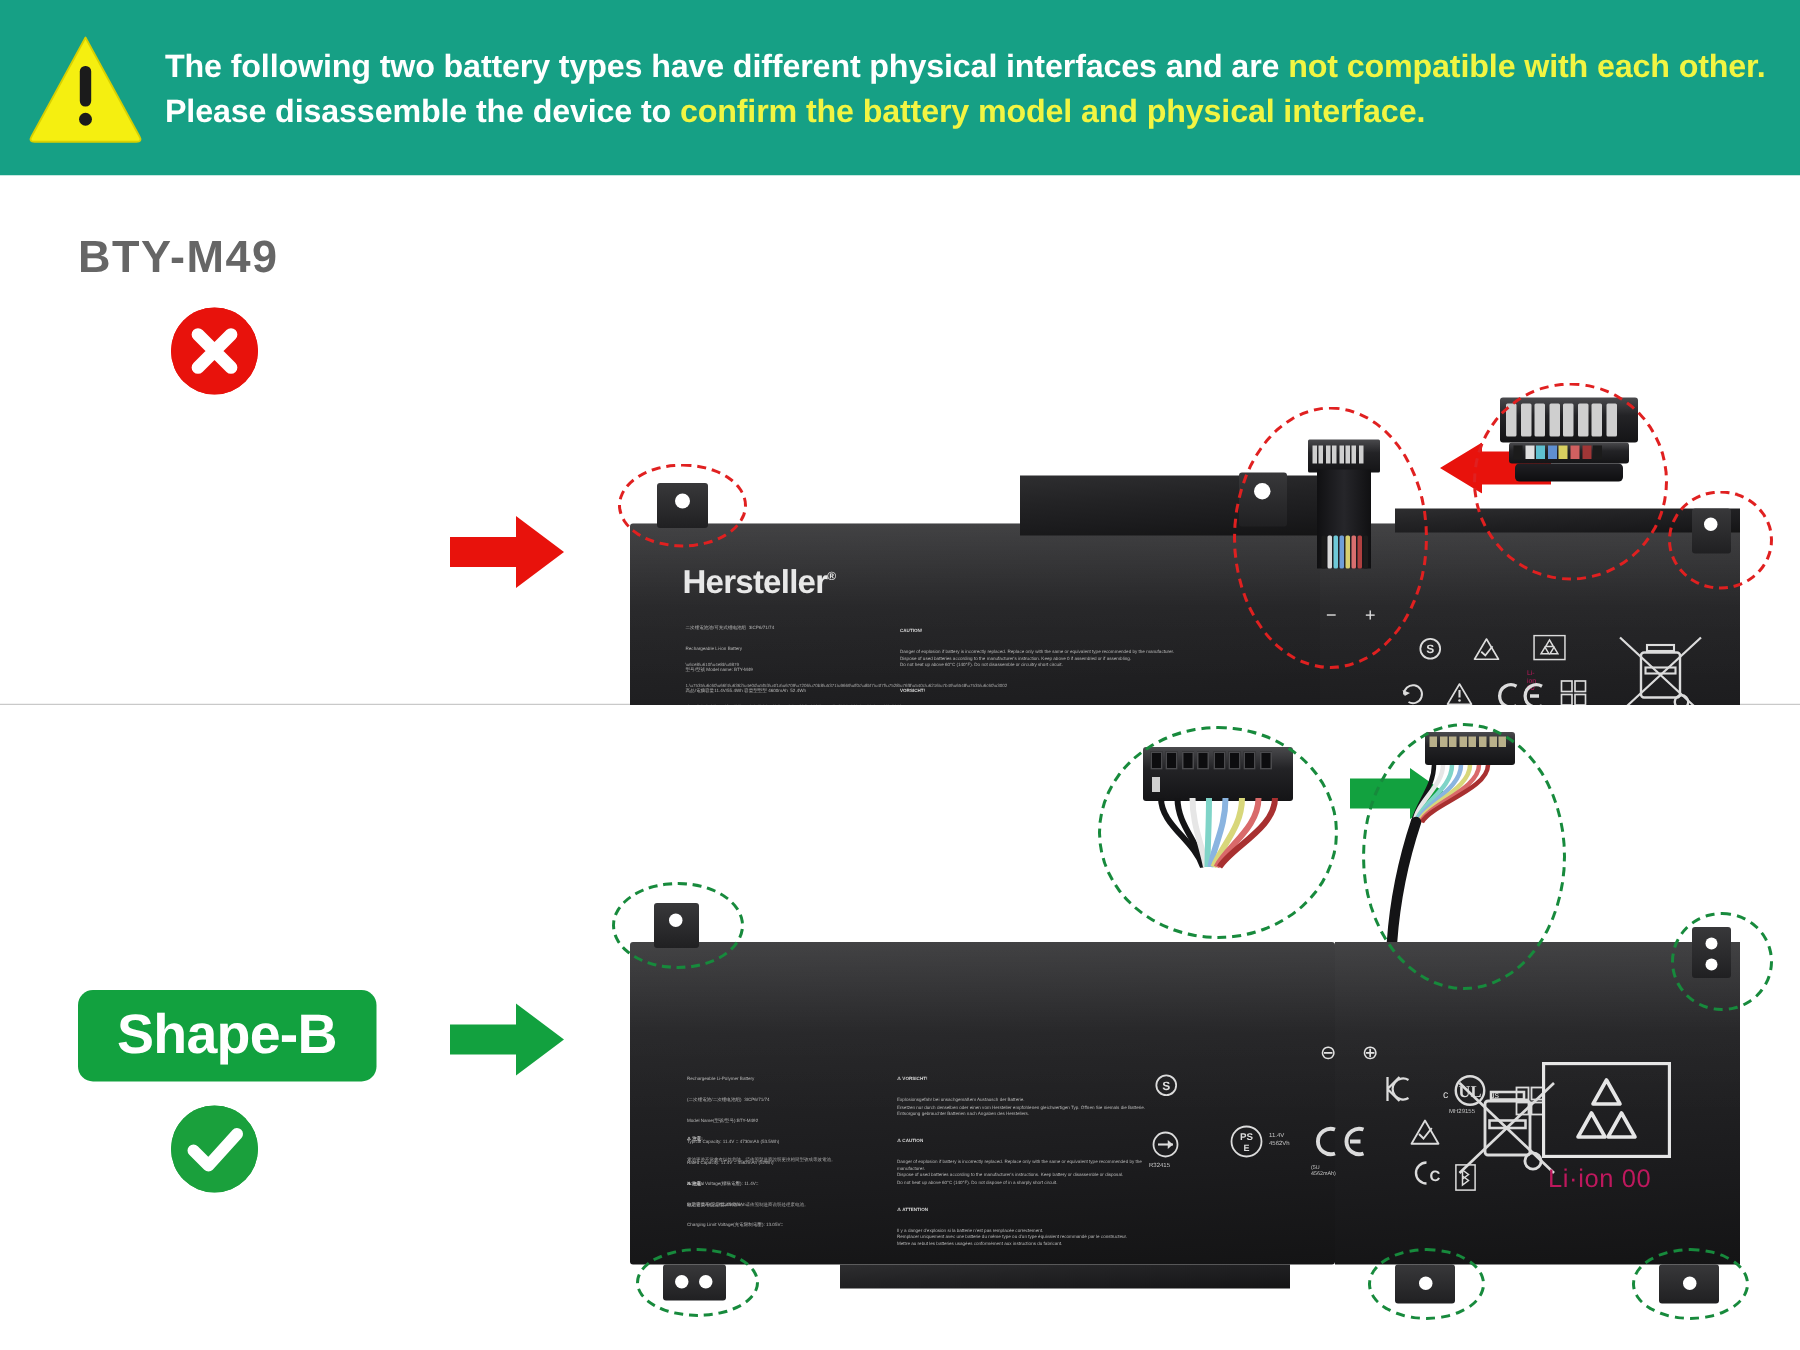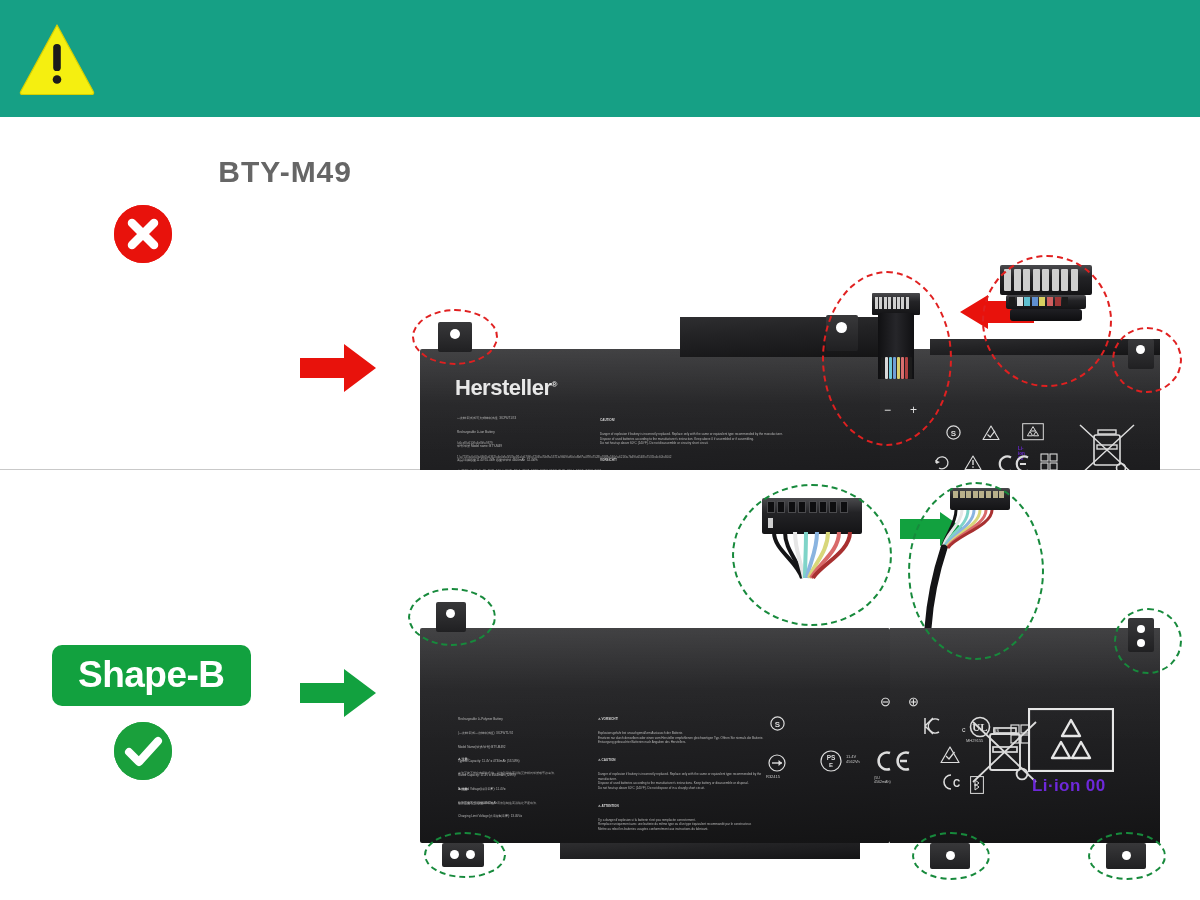--- a/index.html
+++ b/index.html
@@ -39,21 +39,21 @@
     border-radius: 10px;
     color: #fff; font-size: 37px; font-weight: bold;
     padding: 11px 26px 13px 26px;
     letter-spacing: -0.5px;
     line-height: 1;
   }
   .pill-a { background: #e8120c; }
   .pill-b { background: #12a13f; }
   .model-txt {
     font-size: 30px; font-weight: bold; color: #666666;
-    letter-spacing: 1px; margin-top: 14px; text-align: right;
+    letter-spacing: 1px; margin-top: 14px;
   }
   .status-badge { width: 58px; height: 58px; border-radius: 50%; position: relative; margin-top: 16px; }
   .badge-x { background: #e8120c; }
   .badge-v { background: #1aa03c; }
 
   
   .big-arrow { position: absolute; width: 76px; height: 52px; }
 
   
   .batt-stage { position: absolute; }
@@ -87,32 +87,35 @@
   }
   .wm-site {
     position: absolute; left: 504px; top: 456px;
     font-size: 27px; letter-spacing: .3px; pointer-events: none;
   }
   .wm-blue { color: #a9c8e8; }
   .wm-gray { color: #9a9a9a; }
 
   .plusminus { position:absolute; color:#e2e2e2; font-size:12px; }
   .madein { position:absolute; color:#cfcfcf; font-size:4px; letter-spacing:.2px;}
-  .liion-txt{ position:absolute; color:#6d28d9; font-weight:bold; }
+  .liion-txt{ position:absolute; color:#be185d; font-weight:normal; }
 </style>
 </head>
 <body>
 
 <div class="banner">
   <div class="warn-tri">
     <svg width="78" height="74" viewBox="0 0 78 74">
       <path d="M39 3 L75 69 Q77 72.5 73 72.5 L5 72.5 Q1 72.5 3 69 Z" fill="#f5ef10" stroke="#d8d000" stroke-width="1.2" stroke-linejoin="round"></path>
       <rect x="35.2" y="22" width="7.6" height="27" rx="3.6" fill="#1b1b1b"></rect>
       <circle cx="39" cy="57.5" r="4.3" fill="#1b1b1b"></circle>
     </svg>
+  </div>
+  <div class="banner-text">
+    <span>The following two battery types have different physical interfaces and are </span><span class="hl">not compatible with each other. </span><span>Please disassemble the device to </span><span class="hl">confirm the battery model and physical interface.</span>
   </div>
 </div>
 
 <div class="panel panel-a">
 
   <div class="label-col" style="left:52px; top:24px;">
     <div class="model-txt">BTY-M49</div>
     <div style="margin-left:62px;">
       <div class="status-badge badge-x">
         <svg width="58" height="58" viewBox="0 0 58 58" style="position:absolute;left:0;top:0;">
@@ -339,21 +342,21 @@
   <div class="watermark">Neoriginální</div>
   <div class="wm-site">
     <span class="wm-blue">bateriebuy</span><span class="wm-gray">.cz</span>
   </div>
 </div>
 
 <div class="divider"></div>
 
 <div class="panel panel-b">
 
-  <div class="label-col" style="left:52px; top:175px;">
+  <div class="label-col" style="left:52px; top:190px;">
     <div class="shape-pill pill-b">Shape-B</div>
     <div style="margin-left:62px;">
       <div class="status-badge badge-v">
         <svg width="58" height="58" viewBox="0 0 58 58" style="position:absolute;left:0;top:0;">
           <circle cx="29" cy="29" r="29" fill="#1aa03c"></circle>
           <path d="M15 30 L25 40 L44 19" stroke="#fff" stroke-width="8" fill="none" stroke-linecap="round" stroke-linejoin="round"></path>
         </svg>
       </div>
     </div>
   </div>

